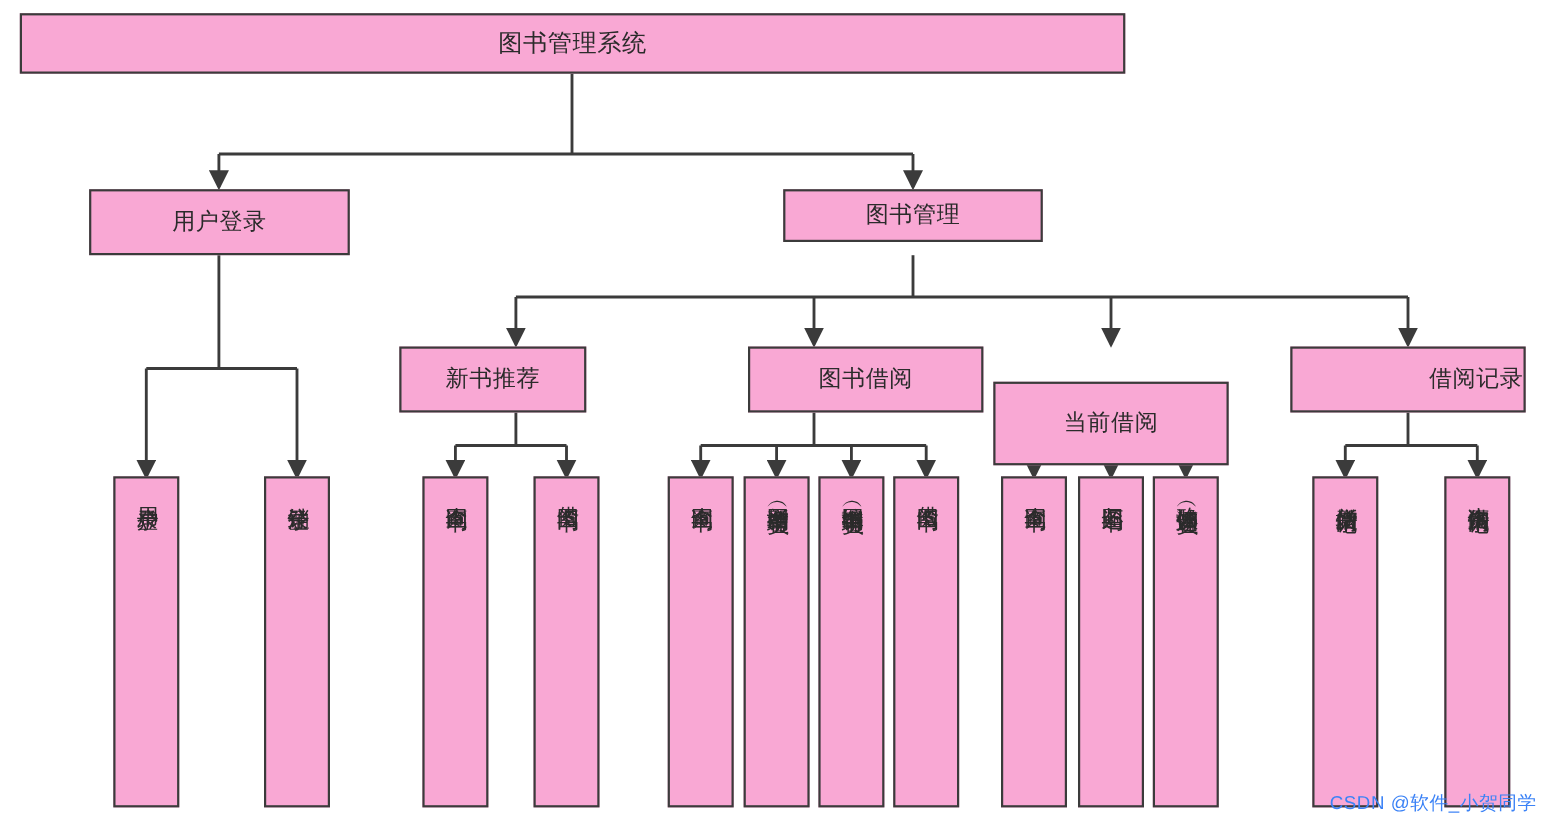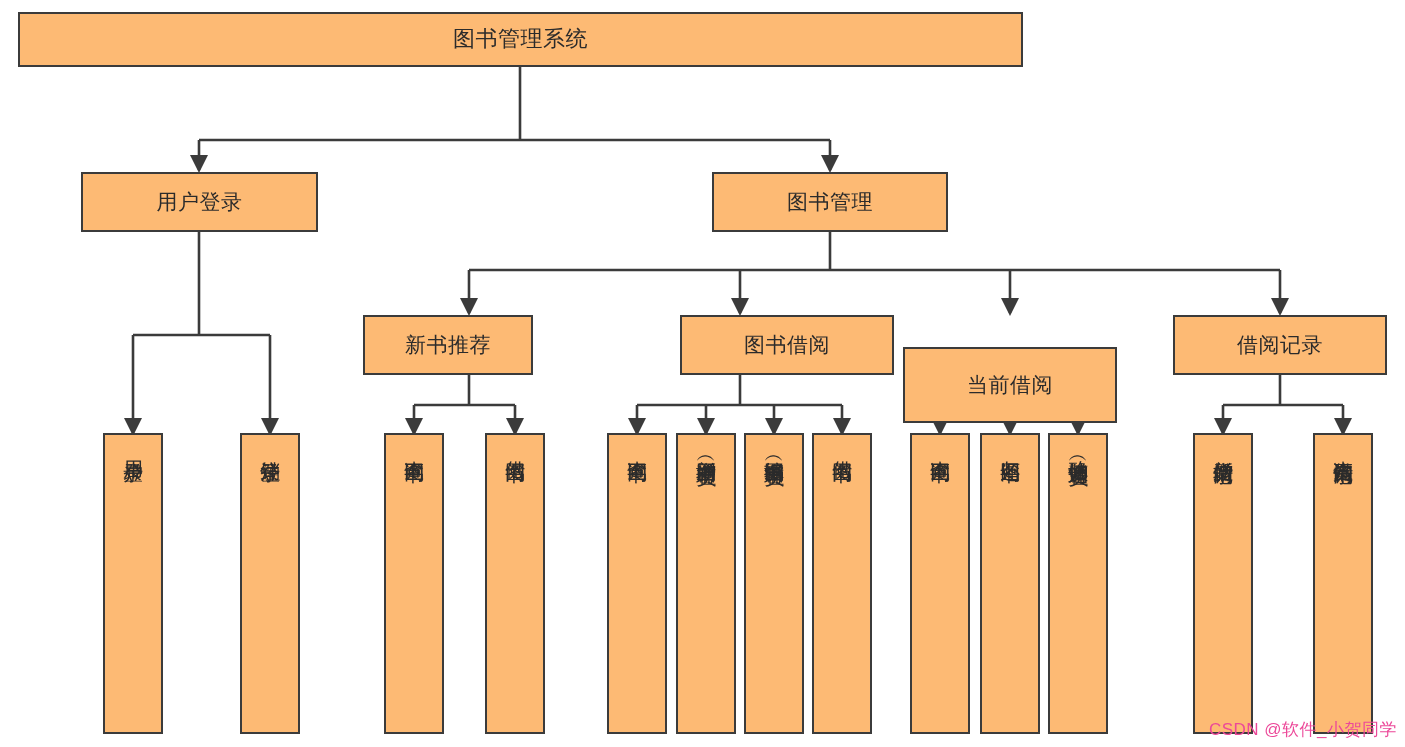--- a/index.html
+++ b/index.html
@@ -22,21 +22,21 @@
     position: absolute;
     left: 0;
     top: 0;
     width: 1405px;
     height: 747px;
     pointer-events: none;
   }
   .node {
     position: absolute;
     box-sizing: border-box;
-    background: #fdba74;
+    background: #f9a8d4;
     border: 2px solid #3b3b3b;
     display: flex;
     align-items: center;
     justify-content: center;
     color: #2b2b2b;
     overflow: hidden;
   }
   .node.horizontal {
     font-size: 21px;
     letter-spacing: 0.5px;
@@ -57,21 +57,21 @@
     line-height: 1.28;
     letter-spacing: 1px;
     white-space: nowrap;
     display: block;
   }
   #watermark {
     position: absolute;
     right: 8px;
     bottom: 6px;
     font-size: 17px;
-    color: #ec4899;
+    color: #3b82f6;
     letter-spacing: 0.5px;
     white-space: nowrap;
     user-select: none;
   }
 </style>
 </head>
 <body>
 
 <div id="diagram-root">
 
@@ -125,34 +125,34 @@
     </g>
   </svg>
 
   <div class="node horizontal root" style="left:18px; top:12px; width:1005px; height:55px;">
     <span>图书管理系统</span>
   </div>
 
   <div class="node horizontal" style="left:81px; top:172px; width:237px; height:60px;">
     <span>用户登录</span>
   </div>
-  <div class="node horizontal" style="left:712px; top:172px; width:236px; height:60px;">
+  <div class="node horizontal" style="left:712px; top:172px; width:236px; height:48px;">
     <span>图书管理</span>
   </div>
 
   <div class="node horizontal" style="left:363px; top:315px; width:170px; height:60px;">
     <span>新书推荐</span>
   </div>
   <div class="node horizontal" style="left:633px; top:315px; width:214px; height:60px;margin-left:47px;">
     <span>图书借阅</span>
   </div>
   <div class="node horizontal" style="left:903px; top:315px; width:214px; height:76px;margin-top:32px;">
     <span>当前借阅</span>
   </div>
-  <div class="node horizontal" style="left:1173px; top:315px; width:214px; height:60px;">
+  <div class="node horizontal" style="left:1173px; top:315px; width:214px; height:60px;justify-content:flex-end;">
     <span>借阅记录</span>
   </div>
 
   <div class="node leaf" style="left:103px; top:433px; width:60px; height:301px;">
     <span class="vtext">用户登录</span>
   </div>
   <div class="node leaf" style="left:240px; top:433px; width:60px; height:301px;">
     <span class="vtext">注销登录</span>
   </div>
 

